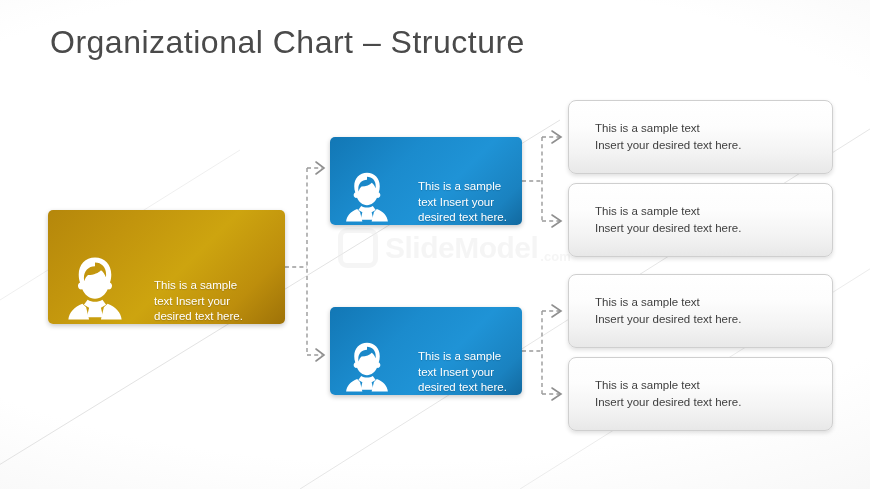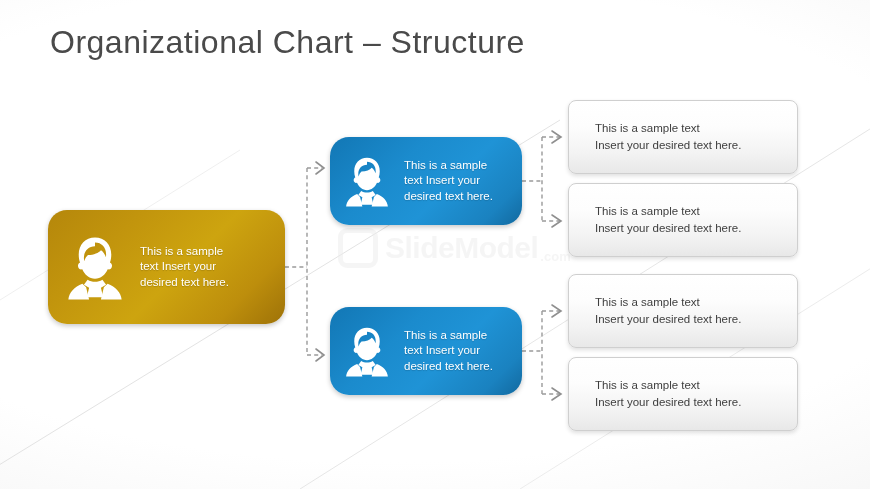--- a/index.html
+++ b/index.html
@@ -87,24 +87,25 @@
   .connectors {
     position: absolute;
     inset: 0;
     pointer-events: none;
   }
   .connectors svg { display: block; width: 870px; height: 489px; }
 
   
   .node {
     position: absolute;
-    border-radius: 19px;
+    border-radius: 5px;
     display: flex;
-    align-items: center;
+    align-items: flex-end;
     box-sizing: border-box;
+    gap: 14px;
   }
 
   .node-orange {
     left: 48px;
     top: 210px;
     width: 237px;
     height: 114px;
     background: linear-gradient(135deg, #b5870b 0%, #c2950d 28%, #cda40f 55%, #bd8e0c 80%, #9e7208 100%);
     box-shadow: 0 2px 5px rgba(0,0,0,0.22);
     padding-left: 10px;
@@ -135,21 +136,21 @@
     text-shadow: 0 1px 1px rgba(0,0,0,0.18);
   }
   .node-orange .node-text { font-size: 11.5px; }
   .node-blue   .node-text { font-size: 11.5px; }
   .node-text div { white-space: nowrap; }
 
   
   .leaf {
     position: absolute;
     left: 568px;
-    width: 230px;
+    width: 265px;
     height: 74px;
     border-radius: 8px;
     border: 1px solid #cfcfcf;
     background: linear-gradient(180deg, #ffffff 0%, #fdfdfd 35%, #f3f3f3 72%, #e8e8e8 100%);
     box-shadow: 0 2px 4px rgba(0,0,0,0.13);
     box-sizing: border-box;
     display: flex;
     align-items: center;
     overflow: hidden;
   }

